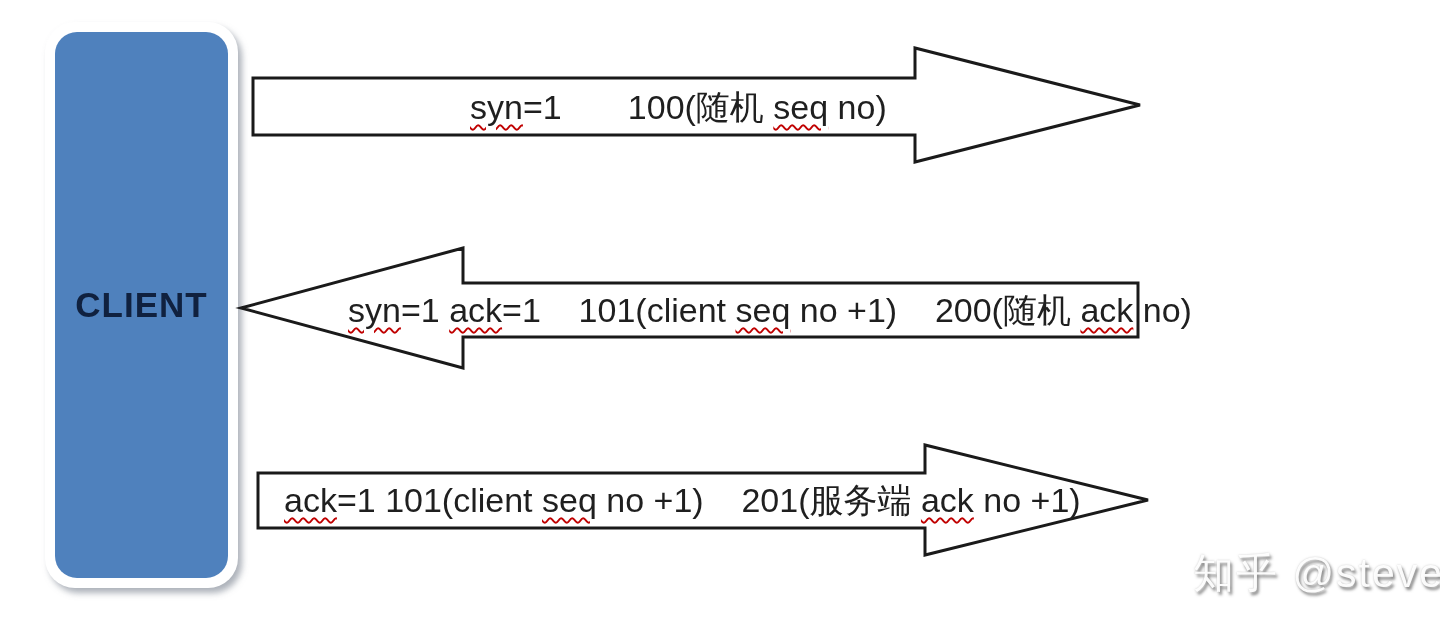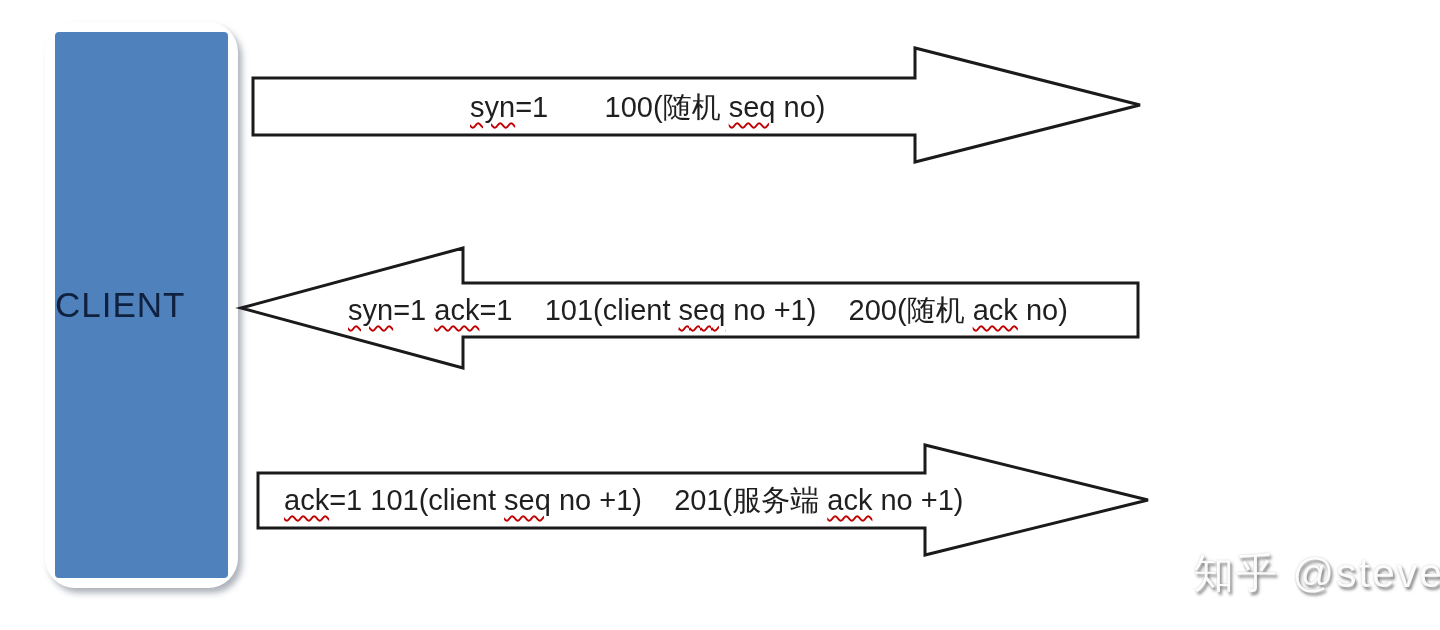--- a/index.html
+++ b/index.html
@@ -16,42 +16,44 @@
     position: absolute;
     background: #ffffff;
     border-radius: 30px;
     padding: 10px;
     box-sizing: border-box;
     box-shadow: 4px 5px 6px rgba(105, 115, 130, 0.55);
   }
   .node-inner {
     width: 100%;
     height: 100%;
-    border-radius: 4px;
+    border-radius: 22px;
     display: flex;
     align-items: center;
+    justify-content: center;
     font-size: 35px;
     letter-spacing: 1px;
+    font-weight: bold;
   }
   .client { left: 45px; top: 22px; width: 193px; height: 566px; }
   .client .node-inner { background: #4F81BD; color: #10213f; }
   .server { left: 1152px; top: 18px; width: 226px; height: 570px; }
   .server .node-inner { background: #9BBB59; color: #161616; }
 
   .arrow-svg { position: absolute; overflow: visible; }
   .arrow-svg polygon {
     fill: #ffffff;
     stroke: #1a1a1a;
     stroke-width: 3;
     stroke-linejoin: miter;
   }
 
   .arrow-label {
     position: absolute;
-    font-size: 29px;
+    font-size: 34px;
     line-height: 36px;
     color: #1f1f1f;
     white-space: pre;
     z-index: 3;
   }
   .arrow-label .sq {
     text-decoration-line: underline;
     text-decoration-style: wavy;
     text-decoration-color: #c00000;
     text-decoration-thickness: 1.5px;

